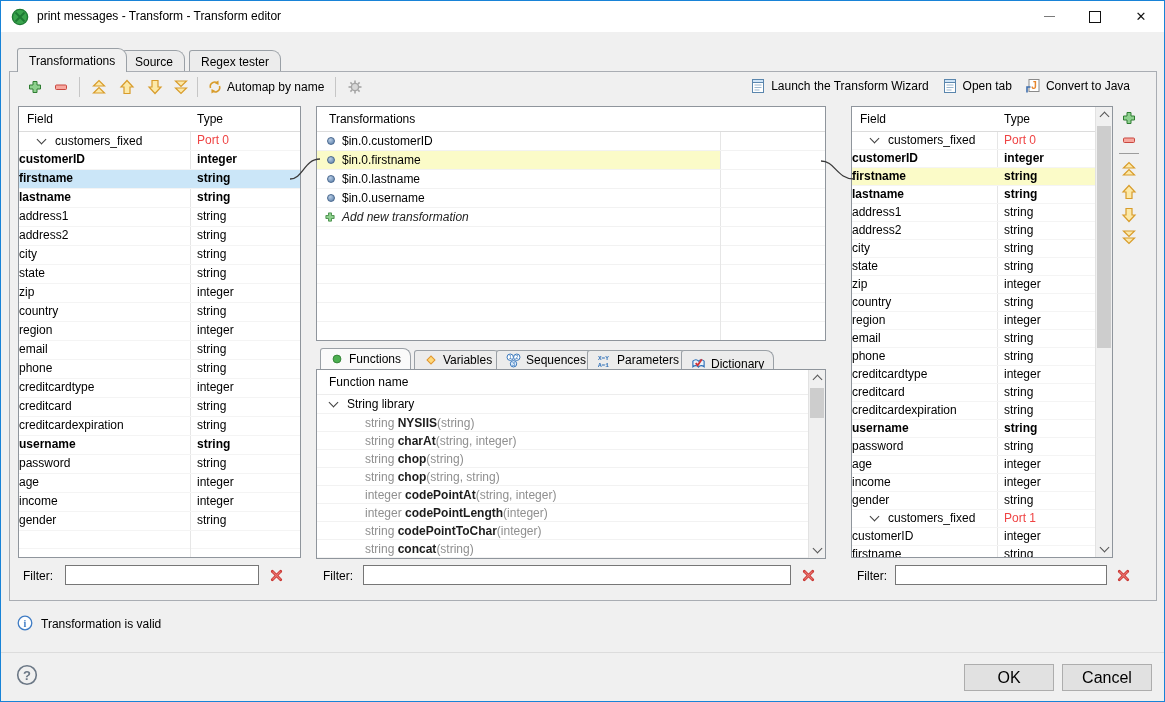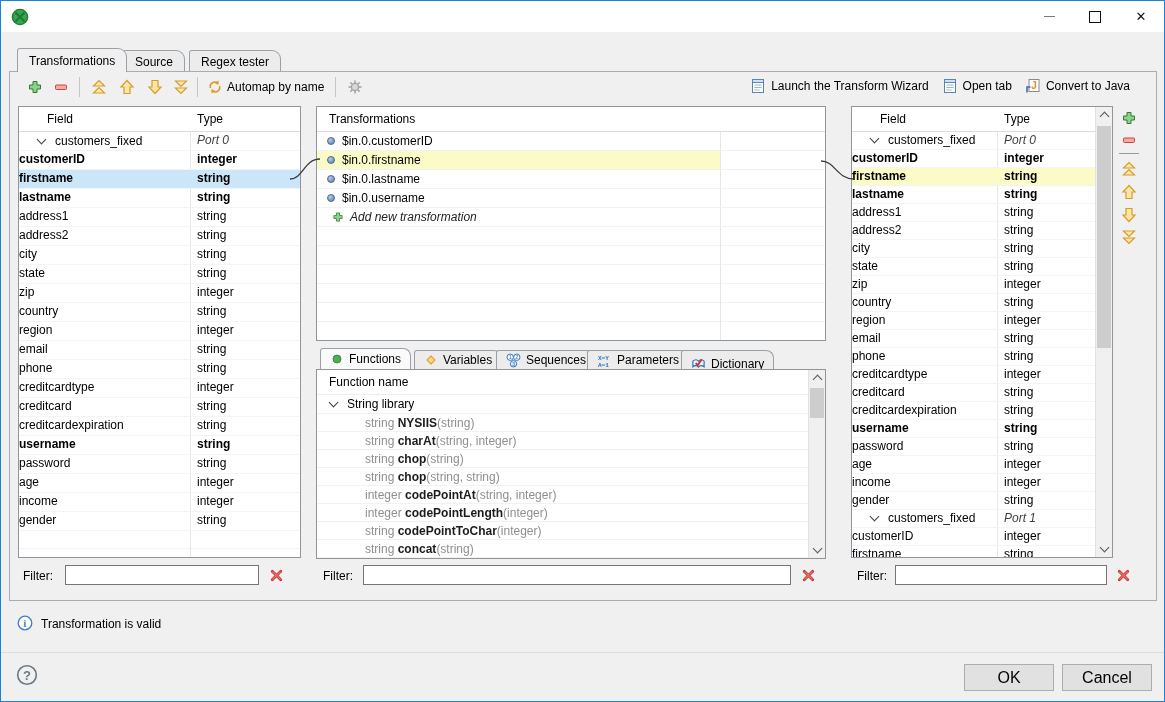--- a/index.html
+++ b/index.html
@@ -24,28 +24,28 @@
   .tb-ic{position:absolute;width:16px;height:16px;top:78px;}
   .tb-label{position:absolute;top:79px;font-size:12px;white-space:nowrap;}
   .tb-right{position:absolute;top:77px;right:34px;display:flex;align-items:center;gap:13px;}
   .tb-group{display:flex;align-items:center;gap:5px;white-space:nowrap;}
   
   .panel{position:absolute;background:#fff;border:1px solid #8f959c;box-sizing:border-box;overflow:hidden;}
   .vline{position:absolute;top:0;bottom:0;width:1px;background:#e6e6e6;}
   .thead{display:flex;height:24px;line-height:24px;border-bottom:1px solid #dcdcdc;position:relative;background:#fff;}
   .trow{display:flex;height:18px;line-height:17px;border-bottom:1px solid #f4f4f4;position:relative;}
   .cf{width:171px;box-sizing:border-box;overflow:hidden;white-space:nowrap;}
-  .cf.hd{padding-left:28px;}
+  .cf.hd{padding-left:8px;}
   .cf.grp{padding-left:19px;display:flex;align-items:center;}
   .ct{flex:1;padding-left:7px;overflow:hidden;white-space:nowrap;}
   .rt .cf{width:145px;}
   .b{font-weight:bold;}
   .sel-blue{background:#cbe6f8;}
   .sel-yellow{background:#fbfbc8;}
-  .port{font-style:italic;color:#404040;}
+  .port{color:#ef4444;}
   .chev{display:inline-block;width:6px;height:6px;border-right:1.5px solid #3f3f3f;border-bottom:1.5px solid #3f3f3f;transform:rotate(45deg);margin-right:10px;margin-top:-4px;}
   .fill-rows{flex:1;background:repeating-linear-gradient(to bottom,#fff 0 17px,#f4f4f4 17px 18px);}
   .colwrap{display:flex;flex-direction:column;height:100%;}
   
   .mrow{height:19px;line-height:19px;display:flex;align-items:center;border-bottom:1px solid #f2f2f2;position:relative;padding-left:10px;box-sizing:border-box;}
   .mrow.hl::before{content:"";position:absolute;left:0;top:0;bottom:0;width:403px;background:#fbfbc8;z-index:0;}
   .mrow>*{position:relative;z-index:1;}
   .bdot{width:8px;height:8px;border-radius:50%;background:radial-gradient(circle at 35% 30%,#b9cde4,#7d9cc0 60%,#5c7da4);border:1px solid #49688e;margin-right:7px;box-sizing:border-box;}
   .mtxt{font-size:12px;}
   .add-row .add-tx{font-style:italic;color:#222;margin-left:6px;}
@@ -182,20 +182,21 @@
       </symbol>
   </defs>
 </svg>
 
 <div id="app">
 
   <div class="titlebar">
     <svg class="ic title-ic">
         <use href="#s-winicon"></use>
       </svg>
+    <div class="title-tx">print messages - Transform - Transform editor</div>
     <div class="wbtns">
       <div class="wbtn">
           <div class="min-glyph"></div>
         </div>
       <div class="wbtn">
           <div class="max-glyph"></div>
         </div>
       <div class="wbtn">
           <div class="close-glyph">✕</div>
         </div>
@@ -377,21 +378,21 @@
           <span class="mtxt">$in.0.firstname</span>
         </div>
       <div class="mrow">
           <span class="bdot"></span>
           <span class="mtxt">$in.0.lastname</span>
         </div>
       <div class="mrow">
           <span class="bdot"></span>
           <span class="mtxt">$in.0.username</span>
         </div>
-      <div class="mrow add-row" style="padding-left:15px">
+      <div class="mrow add-row" style="padding-left:7px">
         <svg class="ic" width="12" height="12">
             <use href="#s-plus"></use>
           </svg>
         <span class="add-tx">Add new transformation</span>
       </div>
       <div class="mfill"></div>
     </div>
   </div>
 
   <div class="ftab act" style="left:319px;top:347px;height:21px;">

